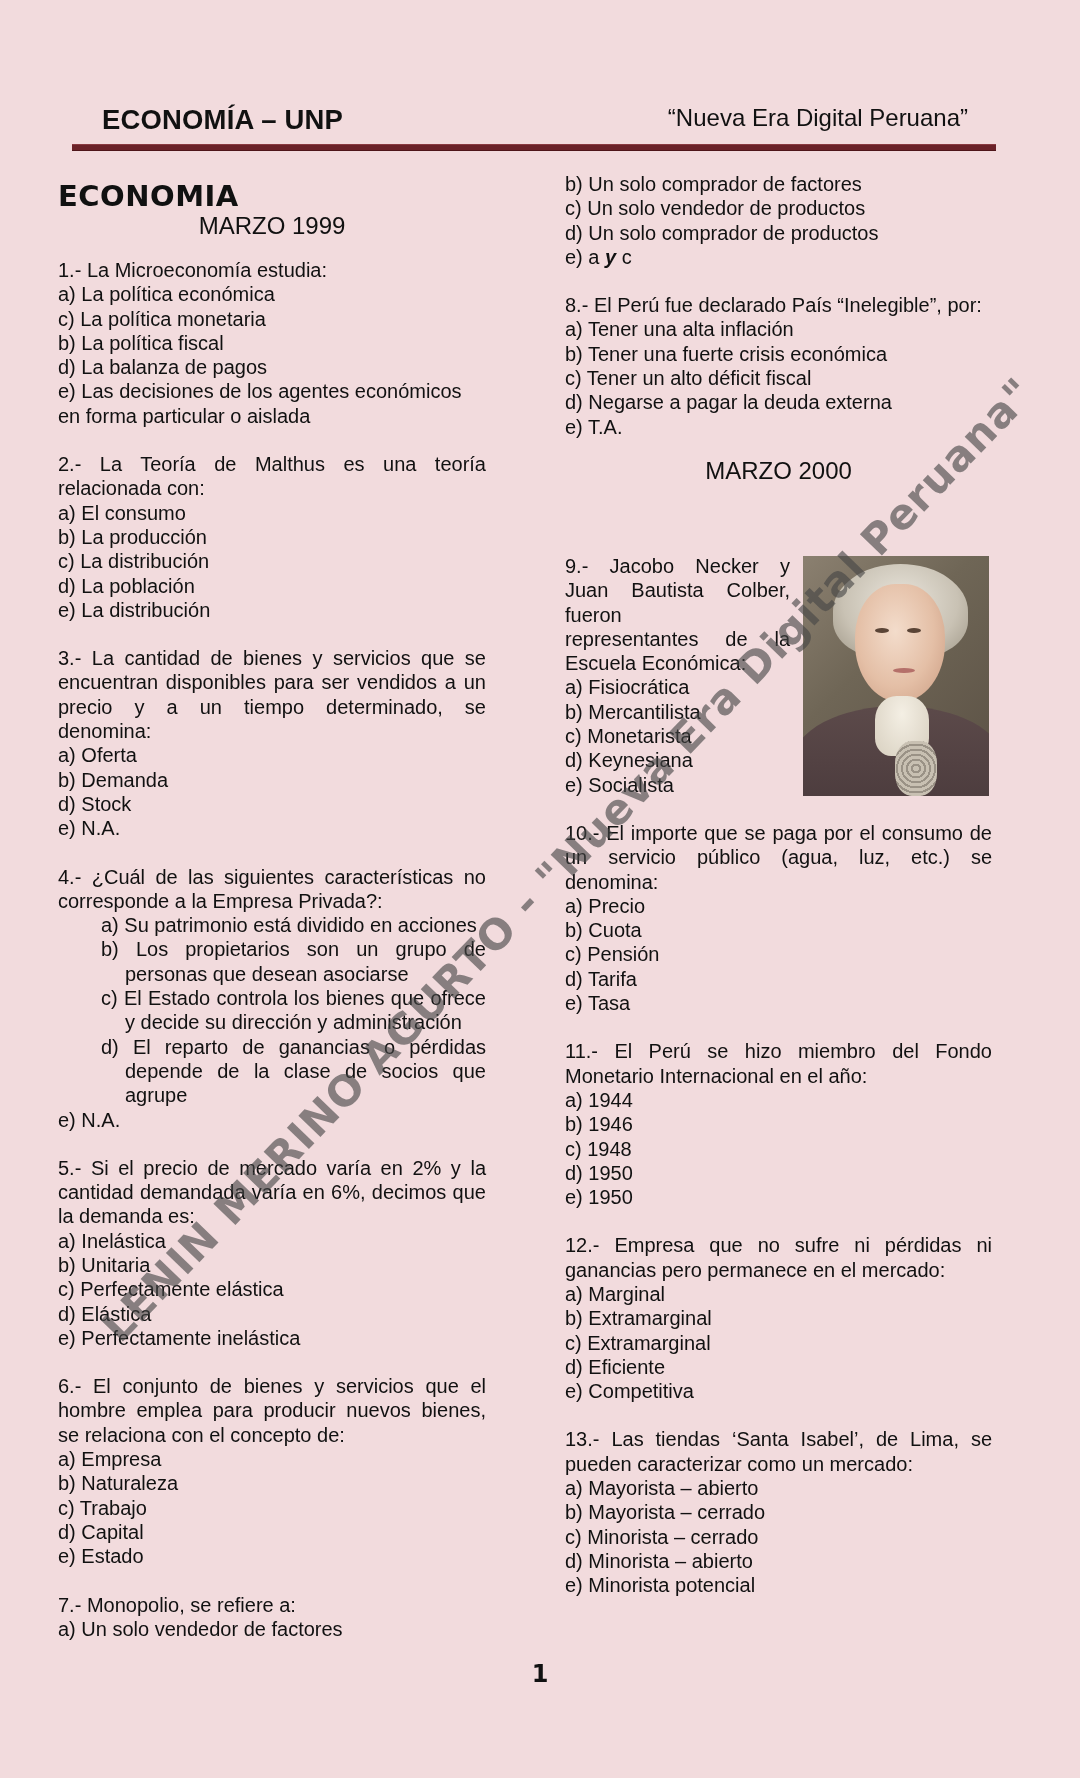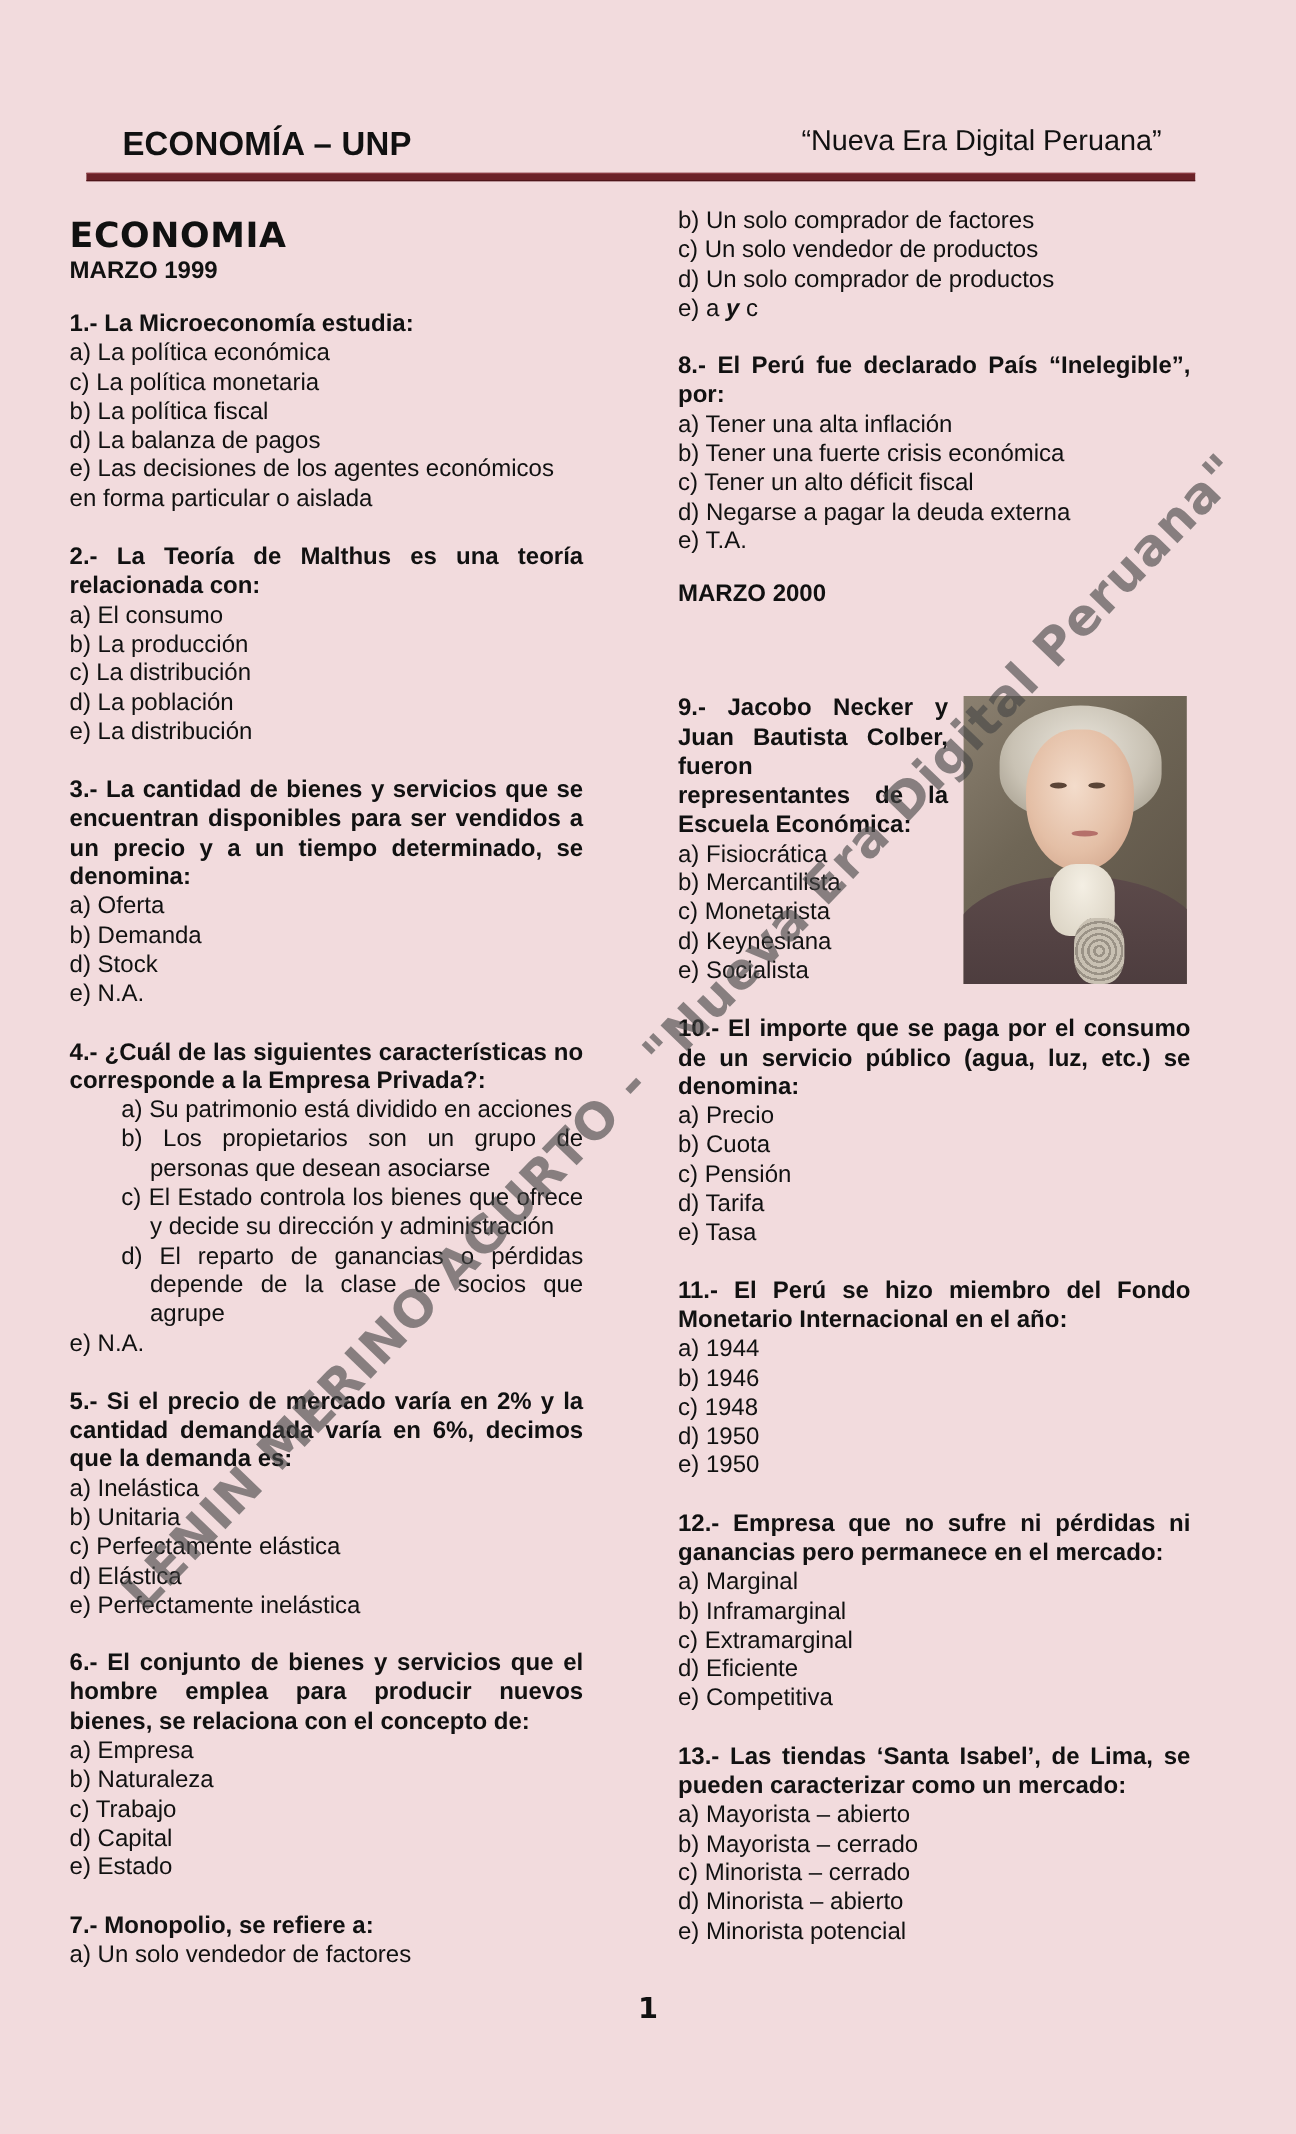--- a/index.html
+++ b/index.html
@@ -36,26 +36,26 @@
       font-size: 20px; line-height: 24.3px;
     }
     .col-left { left: 58px; width: 428px; }
     .col-right { left: 565px; width: 427px; }
     .doc-title {
       font-size: 29px; font-weight: 900; line-height: 36px;
       letter-spacing: 0.5px; margin-top: 6px;
       font-family: "DejaVu Sans", sans-serif;
     }
     .date {
-      text-align: left; font-weight: bold; font-size: 20px;
+      text-align: center; font-weight: normal; font-size: 24px;
       line-height: 24px;
     }
     .q { margin-bottom: 24px; }
     .q-stem {
-      font-weight: bold; text-align: justify; text-align-last: left;
+      font-weight: normal; text-align: justify; text-align-last: left;
     }
     .opt { white-space: nowrap; }
     .opt.wrap { white-space: normal; padding-left: 24px; text-indent: -24px; text-align: justify; margin-left: 43px; }
     .opt-y { font-weight: bold; font-style: italic; }
     .q9 { position: relative; }
     .q9 .q9-text { width: 225px; margin-top: 47px; }
     .portrait {
       position: absolute; left: 238px; top: 2px;
       width: 186px; height: 240px;
       background: linear-gradient(135deg, #8b8070 0%, #6f6656 40%, #5a5044 100%);
@@ -251,21 +251,21 @@
     <div class="opt">a) 1944</div>
     <div class="opt">b) 1946</div>
     <div class="opt">c) 1948</div>
     <div class="opt">d) 1950</div>
     <div class="opt">e) 1950</div>
   </div>
 
   <div class="q">
     <div class="q-stem">12.-  Empresa que no sufre ni pérdidas ni ganancias pero permanece en el mercado:</div>
     <div class="opt">a) Marginal</div>
-    <div class="opt">b) Inframarginal</div>
+    <div class="opt">b) Extramarginal</div>
     <div class="opt">c) Extramarginal</div>
     <div class="opt">d) Eficiente</div>
     <div class="opt">e) Competitiva</div>
   </div>
 
   <div class="q">
     <div class="q-stem">13.-  Las tiendas ‘Santa Isabel’, de Lima, se pueden caracterizar como un mercado:</div>
     <div class="opt">a) Mayorista – abierto</div>
     <div class="opt">b) Mayorista – cerrado</div>
     <div class="opt">c) Minorista – cerrado</div>

